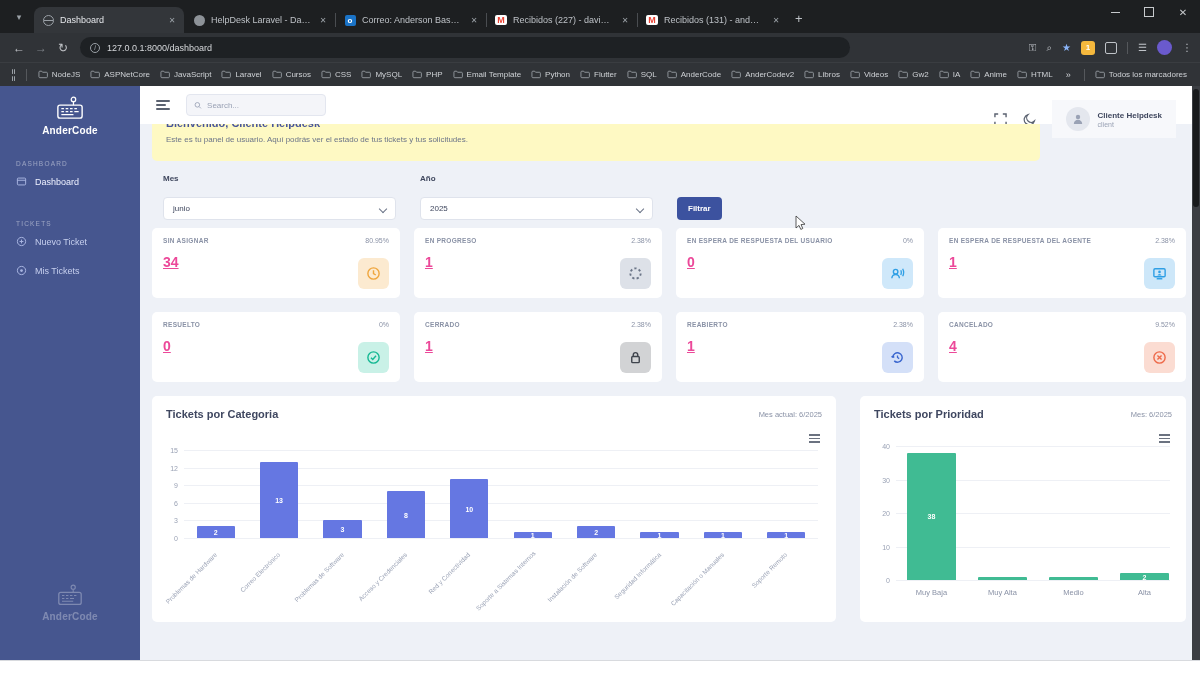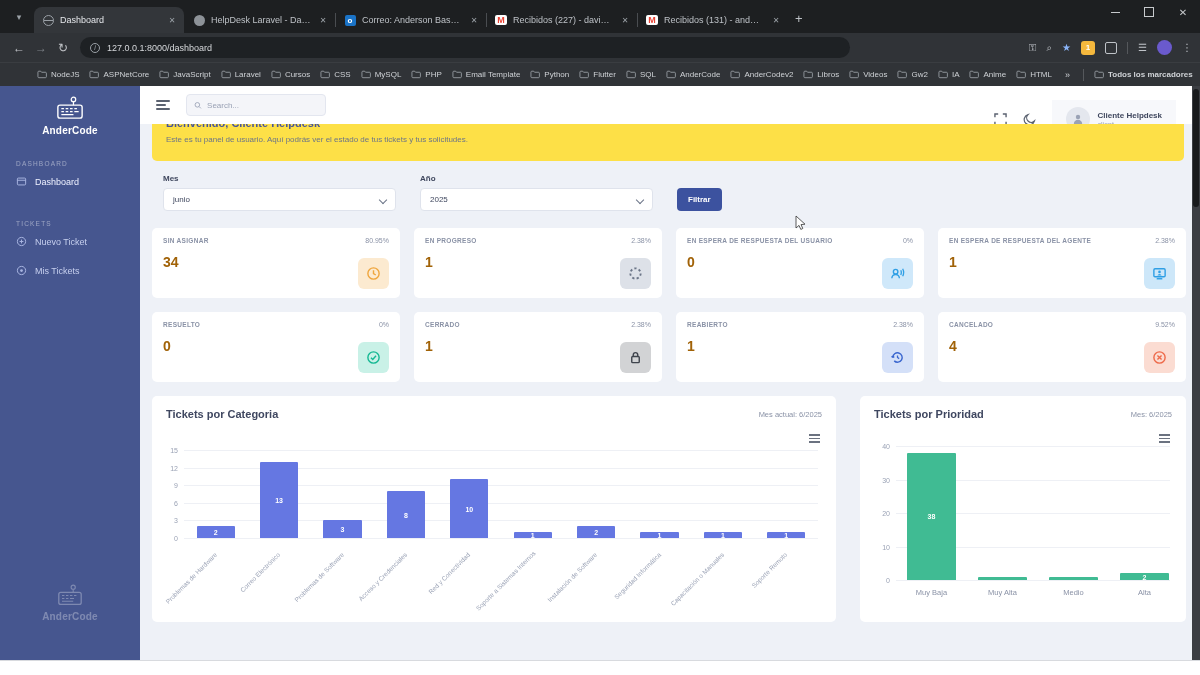--- a/index.html
+++ b/index.html
@@ -42,21 +42,21 @@
   .profile-avatar { width:15px; height:15px; border-radius:50%; background:#6a5acd; }
   .kebab { color:#bfc3c8; font-size:10px; letter-spacing:0; }
 
   .bookbar { position:absolute; top:62px; left:0; right:0; height:24px; background:#303337; display:flex; align-items:center; padding:0 8px; gap:2px; border-top:1px solid #3a3d41; }
   .apps-grid { width:12px; height:12px; display:grid; grid-template-columns:1fr 1fr; gap:2px; margin:0 4px; }
   .apps-grid span { background:#9aa0a6; border-radius:1px; }
   .bb-sep { width:1px; height:12px; background:#55585c; margin:0 5px; }
   .bookmark { display:flex; align-items:center; gap:4px; color:#cfd2d6; font-size:8px; padding:2px 5px; border-radius:4px; white-space:nowrap; }
   .bookmark svg { width:10px; height:9px; color:#9aa0a6; }
   .bb-more { color:#cfd2d6; font-size:9px; padding:0 6px; }
-  .bb-right { margin-left:auto; display:flex; align-items:flex-end;font-weight:bold; }
+  .bb-right { margin-left:auto; display:flex; align-items:flex-end; }
 
   
   .page { position:absolute; top:86px; left:0; width:1200px; height:574px; background:#eef1f7; overflow:hidden; }
 
   .sidebar { position:absolute; top:0; left:0; width:140px; height:574px; background:#46568f; color:#cdd6f2; }
   .brand { display:flex; flex-direction:column; align-items:center; padding-top:10px; }
   .brand svg { width:36px; height:26px; }
   .brand-name { color:#fff; font-weight:bold; font-size:10px; margin-top:3px; letter-spacing:.2px; }
   .side-section-label { font-size:6.5px; letter-spacing:1.2px; color:rgba(255,255,255,.45); padding:0 16px; margin-top:24px; }
   .side-item { display:flex; align-items:center; gap:8px; padding:9px 16px; font-size:9px; color:#c6cfee; }
@@ -80,38 +80,38 @@
   .tb-ico { color:#5b6270; width:13px; height:13px; }
   .userbox { display:flex; align-items:center; gap:8px; background:#f7f8fb; height:38px; padding:0 14px; }
   .user-avatar { width:24px; height:24px; border-radius:50%; background:#e4e7ee; display:flex; align-items:center; justify-content:center; color:#9aa2b5; }
   .user-avatar svg { width:12px; height:12px; }
   .user-name { font-size:8px; font-weight:bold; color:#3f475e; }
   .user-role { font-size:7px; color:#9aa2b5; margin-top:1px; }
 
   .page-scrollbar { position:absolute; top:0; right:0; width:8px; height:574px; background:#3b3e43; }
   .page-scrollbar .thumb { position:absolute; top:3px; left:1px; width:6px; height:118px; background:#181a1c; border-radius:3px; }
 
-  .welcome { position:absolute; top:38px; left:12px; width:1032px; height:37px; background:#fde047; border-radius:0 0 5px 5px; padding:0 14px; overflow:hidden; }
+  .welcome { position:absolute; top:38px; left:12px; width:888px; height:37px; background:#fef9c3; border-radius:0 0 5px 5px; padding:0 14px; overflow:hidden; }
   .welcome h2 { font-size:11px; color:#47549a; margin-top:-7px; font-weight:bold; }
   .welcome p { font-size:8px; color:#6b7488; margin-top:6px; }
 
   .filters { position:absolute; top:88px; left:23px; width:1010px; }
   .filters .row { display:flex; gap:24px; align-items:flex-end; }
-  .fgroup { display:flex; flex-direction:column; gap:5px; }
+  .fgroup { display:flex; flex-direction:column; gap:14px; }
   .flabel { font-size:8px; font-weight:bold; color:#3f475e; }
   .fselect { width:233px; height:23px; background:#fff; border:1px solid #dfe3ec; border-radius:4px; display:flex; align-items:center; padding:0 9px; font-size:8px; color:#3f475e; position:relative; }
   .fselect::after { content:""; position:absolute; right:9px; top:8px; width:5px; height:5px; border-right:1.3px solid #6b7488; border-bottom:1.3px solid #6b7488; transform:rotate(45deg); }
   .filter-btn { height:23px; padding:0 11px; background:#3c529f; color:#fff; font-size:8px; font-weight:bold; border:none; border-radius:4px; font-family:"Liberation Sans",sans-serif; }
 
   .stats { position:absolute; top:142px; left:12px; width:1034px; display:grid; grid-template-columns:repeat(4,1fr); gap:14px; grid-row-gap:14px; }
   .stat-card { background:#fff; border-radius:5px; height:70px; padding:9px 11px; position:relative; }
   .stat-top { display:flex; justify-content:space-between; }
   .stat-label { font-size:6.5px; letter-spacing:.3px; color:#8a92a6; font-weight:bold; }
   .stat-pct { font-size:7px; color:#8a92a6; }
-  .stat-value { position:absolute; left:11px; top:26px; font-size:14px; font-weight:bold; color:#a16207; }
+  .stat-value { position:absolute; left:11px; top:26px; font-size:14px; font-weight:bold; color:#ec4899;text-decoration:underline; }
   .stat-icon { position:absolute; right:11px; bottom:9px; width:31px; height:31px; border-radius:6px; display:flex; align-items:center; justify-content:center; }
   .stat-icon svg { width:15px; height:15px; }
 
   .charts { position:absolute; top:310px; left:12px; width:1034px; display:grid; grid-template-columns:684px 1fr; gap:24px; }
   .chart-card { background:#fff; border-radius:5px; height:226px; position:relative; overflow:hidden; padding:12px 14px; }
   .chart-title { font-size:11px; font-weight:bold; color:#3f4760; }
   .chart-sub { position:absolute; top:14px; right:14px; font-size:7.5px; color:#8a92a6; }
   .chart-menu { position:absolute; top:38px; right:16px; display:flex; flex-direction:column; gap:2px; width:11px; }
   .chart-menu span { height:1.5px; background:#6b7280; }
   .plot { position:absolute; }

